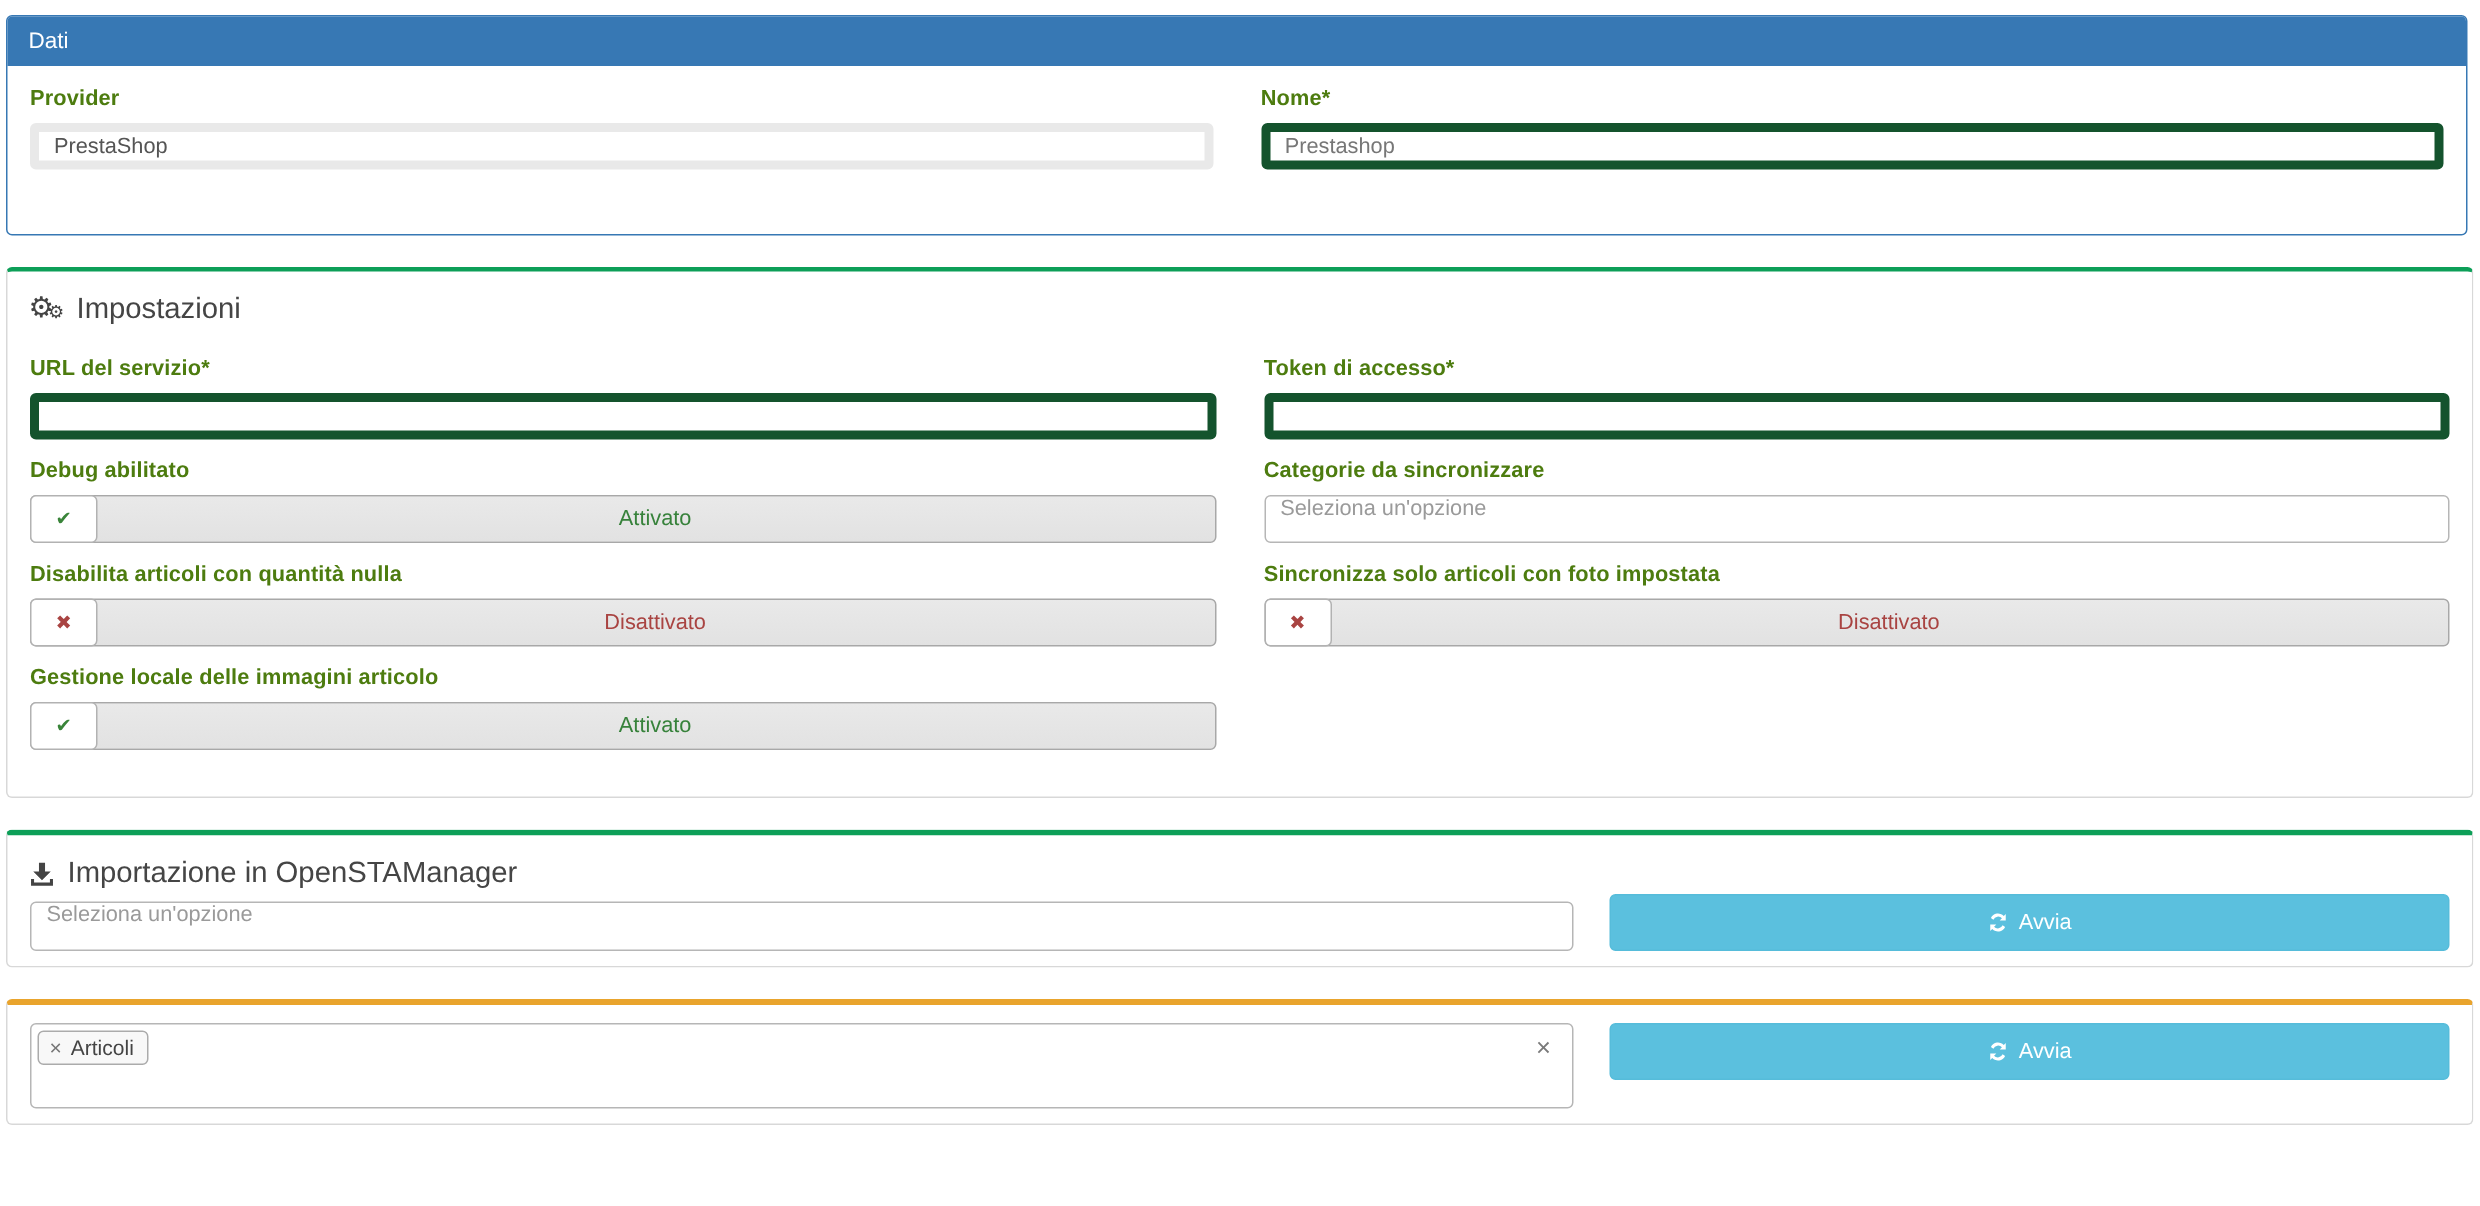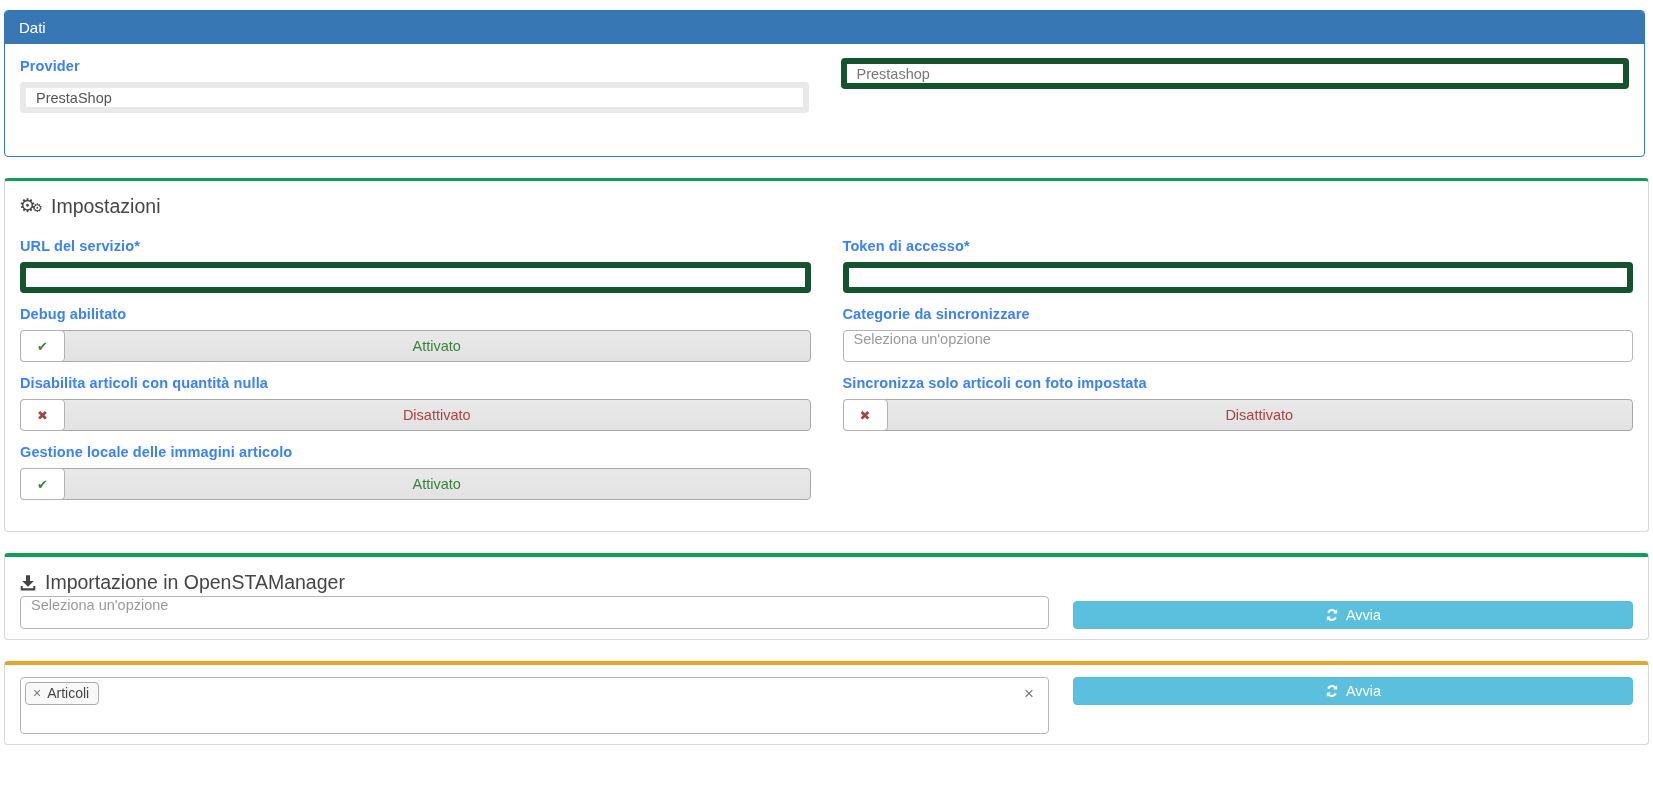--- a/index.html
+++ b/index.html
@@ -32,21 +32,21 @@
   .section-title {
     display: flex; align-items: center; gap: 8px;
     font-size: 19.5px; color: #454545; margin: 2px 0 20px 2px;
   }
   .section-title svg { flex: 0 0 auto; }
 
   
   .fields-grid { display: grid; grid-template-columns: 1fr 1fr; column-gap: 32px; padding: 0 3px; }
   .field { margin-bottom: 13px; }
   .field-label {
-    display: block; font-weight: 700; font-size: 14.5px; color: #3b82f6;
+    display: block; font-weight: 700; font-size: 14.5px; color: #4d7c0f;
     margin-bottom: 8px; letter-spacing: .1px;
   }
   .form-control {
     display: block; width: 100%; height: 31px;
     border: 6px solid #14532d; border-radius: 4px;
     padding: 0 10px; font-size: 14.5px; color: #777;
     background: #fff; outline: none;
     font-family: "Liberation Sans", "DejaVu Sans", sans-serif;
   }
   .form-control::placeholder { color: #9a9a9a; opacity: 1; }
@@ -75,21 +75,21 @@
     flex: 1; display: flex; align-items: center; justify-content: center;
     font-size: 14.5px;
   }
   .toggle.on  .toggle-state { color: #37823b; }
   .toggle.off .toggle-state { color: #a94442; }
 
   
   .run-row { display: grid; grid-template-columns: 1fr 560px; column-gap: 24px; padding: 0 3px; align-items: end; }
   .run-row.top-align { align-items: start; }
   .btn-run {
-    width: 100%; height: 28px; border: 1px solid #56bcda; border-radius: 4px;
+    width: 100%; height: 38px; border: 1px solid #56bcda; border-radius: 4px;
     background: #5bc0de; color: #fff; font-size: 14.5px;
     display: flex; align-items: center; justify-content: center; gap: 7px;
     cursor: pointer; font-family: inherit;
   }
 
   
   .multi-select {
     position: relative; height: 57px;
     border: 1px solid #b6b6b6; border-radius: 4px; background: #fff;
     padding: 4px; cursor: text;
@@ -114,20 +114,21 @@
 
 <div class="panel panel-dati">
   <div class="panel-heading">Dati</div>
   <div class="panel-body">
     <div class="fields-grid">
       <div class="field">
         <span class="field-label">Provider</span>
         <input class="form-control readonly" readonly="" value="PrestaShop" style="">
       </div>
       <div class="field">
+        <span class="field-label">Nome*</span>
         <input class="form-control" value="Prestashop" style="">
       </div>
     </div>
   </div>
 </div>
 
 <div class="section section-green">
   <div class="section-title">
     <span class="cogs glyph">
       <span class="cog-big">⚙</span>

